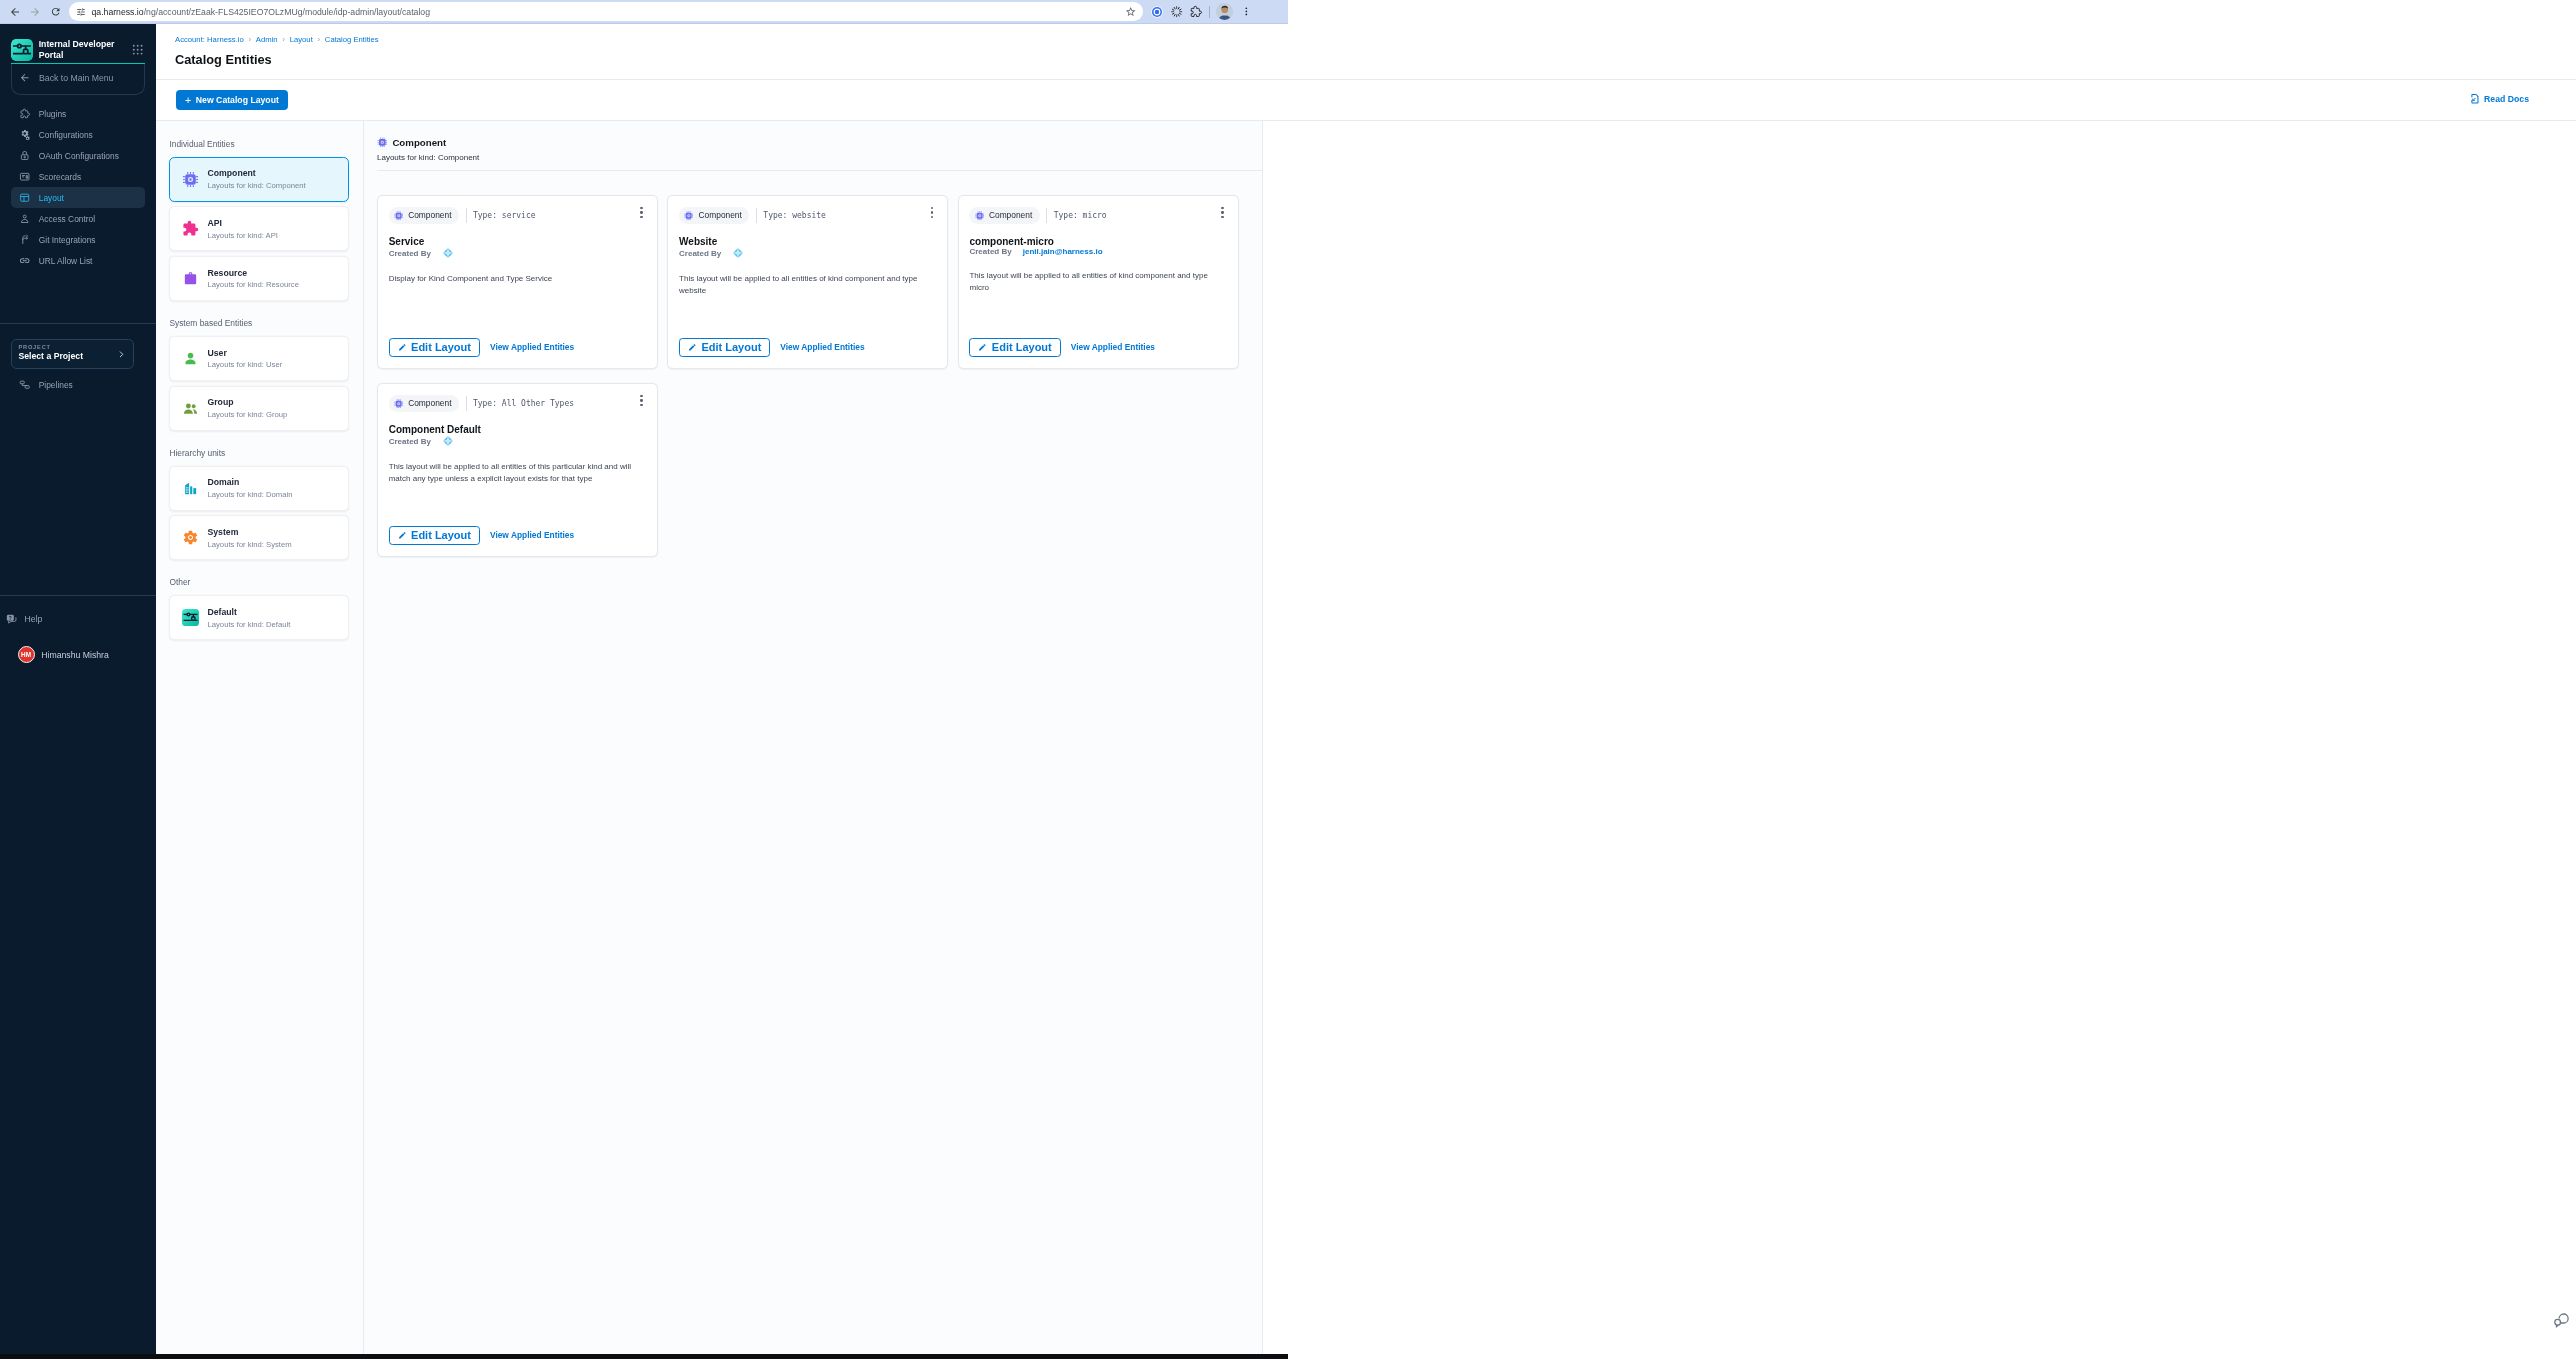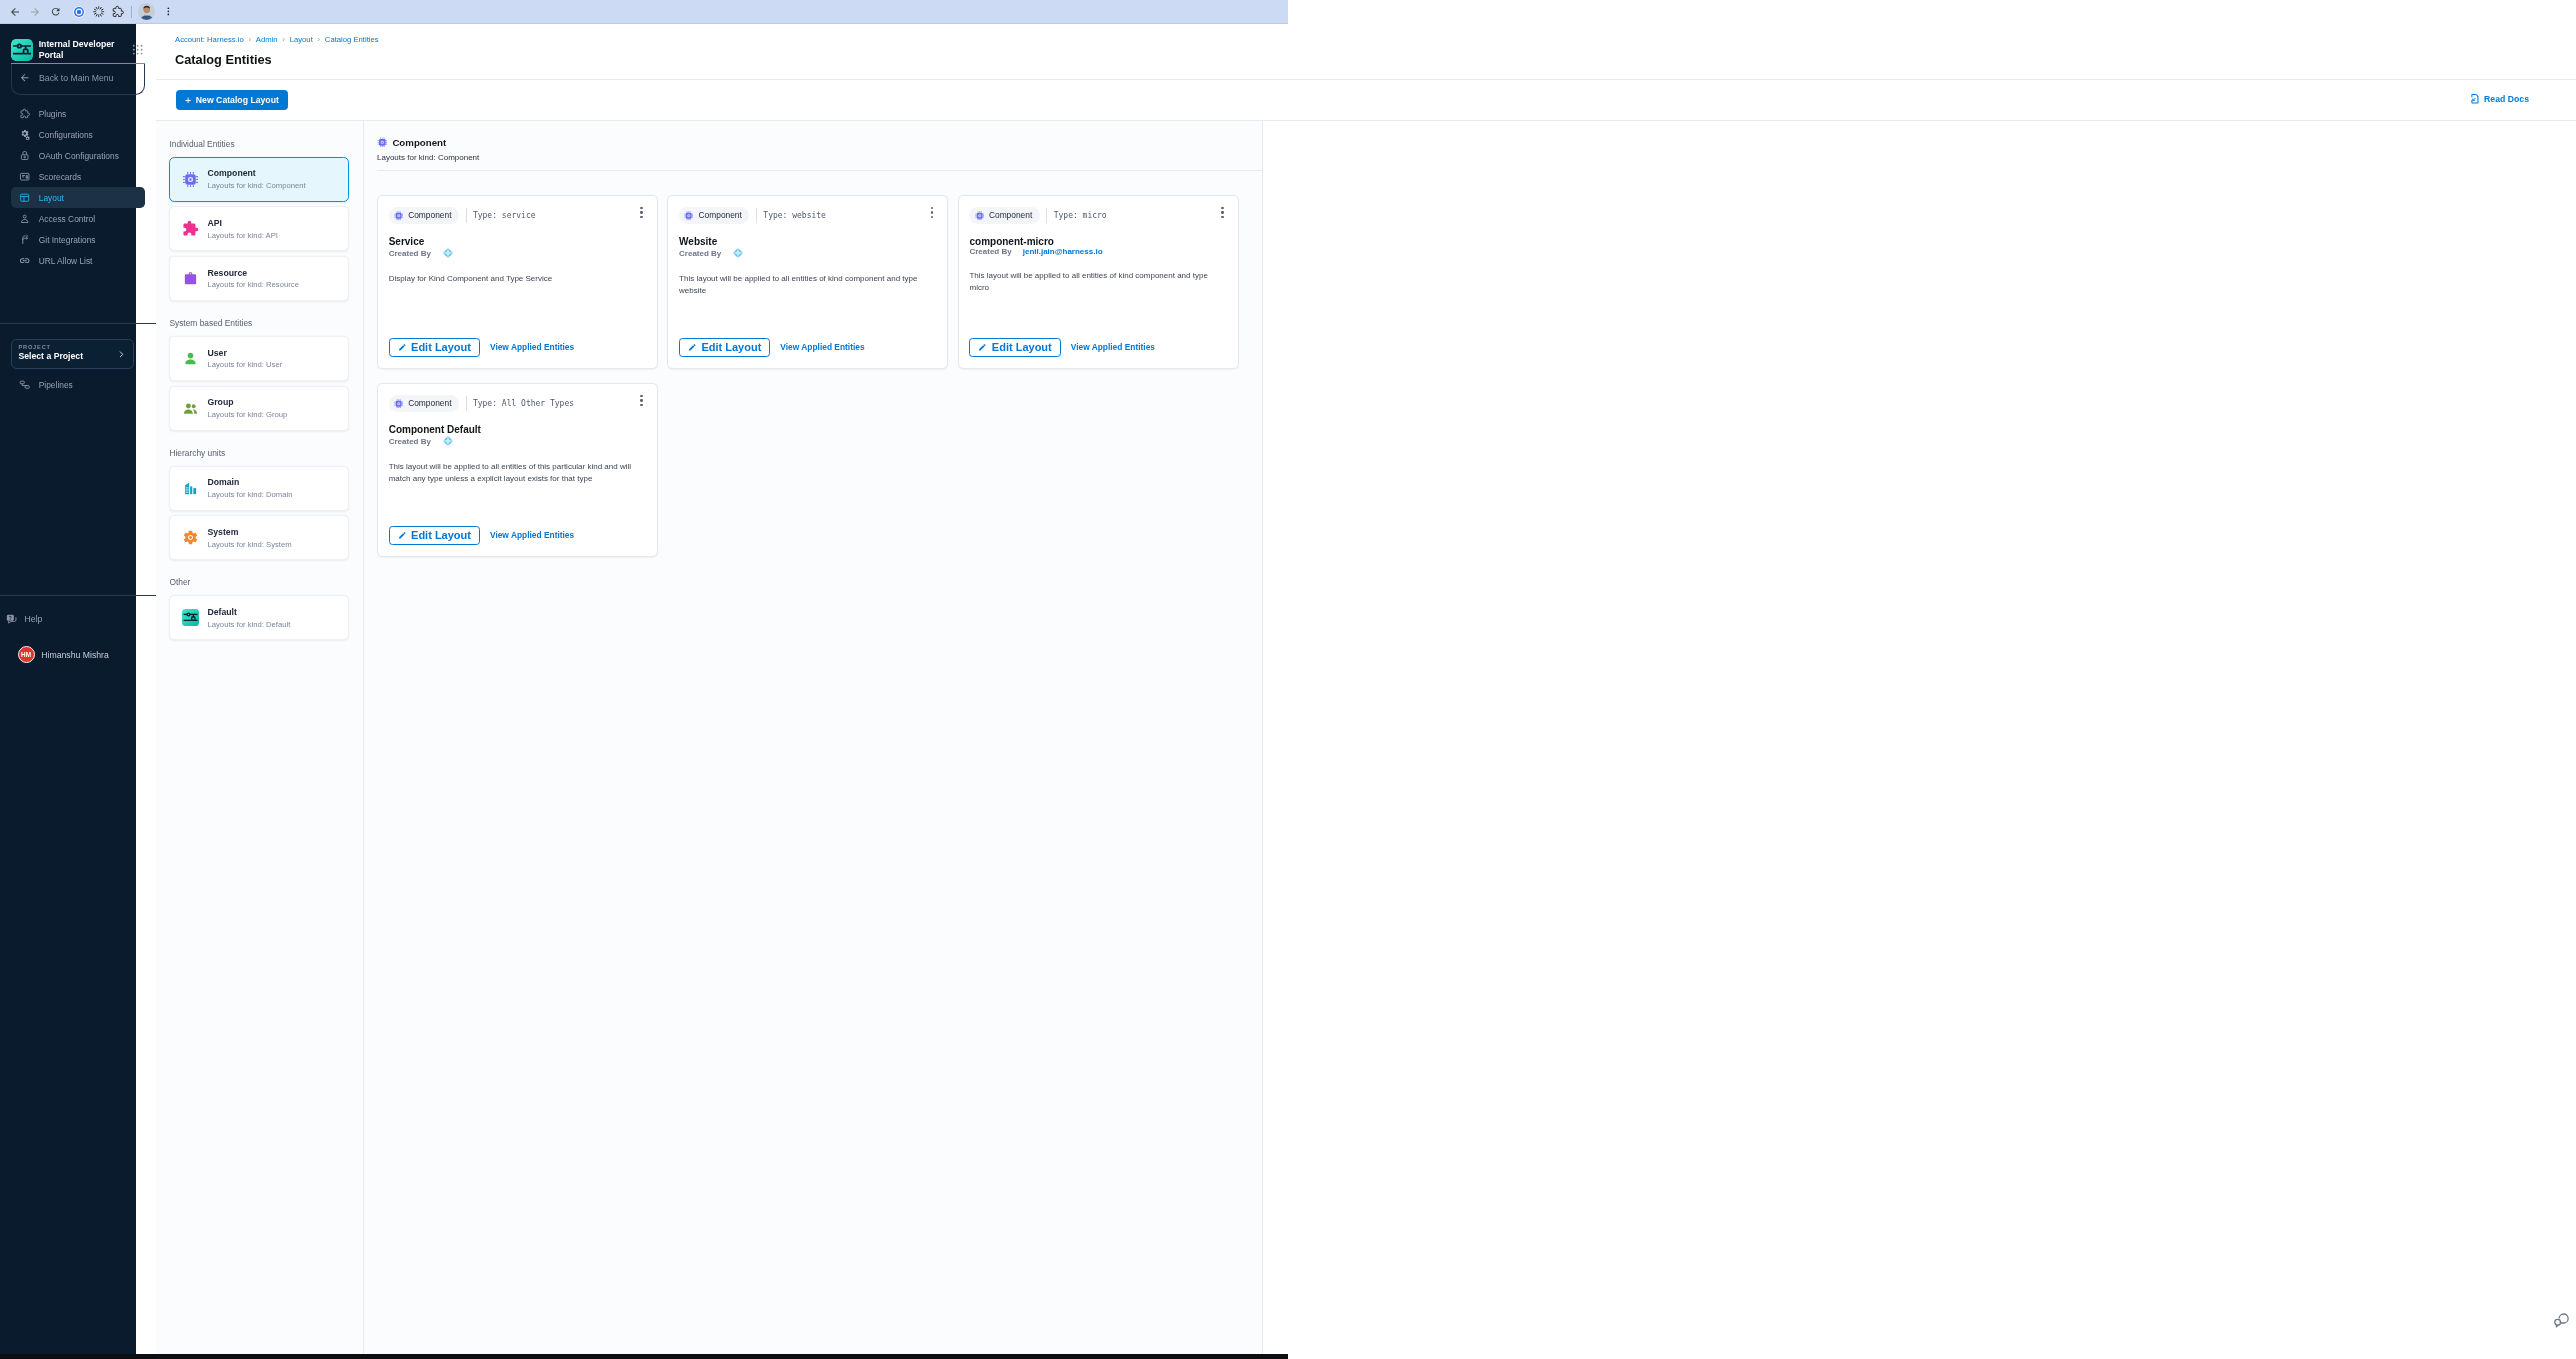--- a/index.html
+++ b/index.html
@@ -12,21 +12,21 @@
   .chrome-btn { width:20px; height:20px; display:flex; align-items:center; justify-content:center; border-radius:50%; flex:0 0 auto;}
   #url-pill { height:19px; width:1074px; margin-left:4px; background:#fff; border-radius:9.4px;
     display:flex; align-items:center; padding:0 6.7px; }
   #url-text { font-size:8.7px; color:#5f6368; white-space:nowrap; overflow:hidden; flex:1; margin-left:5.4px;}
   #url-text b { color:#1d1f23; font-weight:normal; }
   .chrome-right { display:flex; align-items:center; margin-left:6.7px; gap:6px; }
   .vsep { width:0.7px; height:12px; background:#9db0d4; }
   #avatar-photo { width:17.5px; height:17.5px; border-radius:50%; overflow:hidden; background:#cdd6e3; }
 
   
-  #sidebar { position:absolute; top:24px; left:0; width:136px; bottom:4.7px;
+  #sidebar { position:absolute; top:24px; left:0; width:156px; bottom:4.7px;
     background:#0a1b2e; color:#9aa3b8; z-index:10; }
   #logo-row { position:absolute; top:14.8px; left:10.7px; width:134px; display:flex; align-items:flex-start;}
   #logo-box { width:22px; height:22px; border-radius:4.7px; flex:0 0 auto;}
   #app-title { margin-left:6px; color:#fff; font-weight:bold; font-size:8.7px; line-height:10.7px; width:79px;}
   #grid-icon { margin-left:auto; margin-top:4px; }
   #teal-line { position:absolute; top:39px; left:10.7px; width:134px; height:1.3px; background:#01c9b2; }
   #back-curve { position:absolute; top:40px; left:10.7px; width:134px; height:31px;
     border:0.7px solid #23384e; border-top:none; border-radius:0 0 9.4px 9.4px; }
   #back-row { position:absolute; top:48px; left:19px; display:flex; align-items:center; gap:8.7px;
     color:#8d97ad; font-size:8.7px; }
@@ -128,20 +128,29 @@
   <div class="chrome-btn">
     <svg width="12" height="12" viewBox="0 0 24 24" style="transform:scaleX(-1)">
         <path d="M20 11H7.83l5.59-5.59L12 4l-8 8 8 8 1.41-1.41L7.83 13H20v-2z" fill="#9aa0a6"></path>
       </svg>
   </div>
   <div class="chrome-btn">
     <svg width="11.4" height="11.4" viewBox="0 0 24 24">
         <path d="M17.65 6.35A7.95 7.95 0 0 0 12 4c-4.42 0-7.99 3.58-7.99 8s3.57 8 7.99 8c3.73 0 6.84-2.55 7.73-6h-2.08A5.99 5.99 0 0 1 12 18c-3.31 0-6-2.69-6-6s2.69-6 6-6c1.66 0 3.14.69 4.22 1.78L13 11h7V4l-2.35 2.35z" fill="#3c4043"></path>
       </svg>
   </div>
+  <div id="url-pill">
+    <svg width="10" height="10" viewBox="0 0 24 24">
+        <path d="M3 17v2h6v-2H3zM3 5v2h10V5H3zm10 16v-2h8v-2h-8v-2h-2v6h2zM7 9v2H3v2h4v2h2V9H7zm14 4v-2H11v2h10zm-6-4h2V7h4V5h-4V3h-2v6z" fill="#5f6368"></path>
+      </svg>
+    <div id="url-text"><b>qa.harness.io</b><span>/ng/account/zEaak-FLS425IEO7OLzMUg/module/idp-admin/layout/catalog</span></div>
+    <svg width="11.4" height="11.4" viewBox="0 0 24 24">
+        <path d="M22 9.24l-7.19-.62L12 2 9.19 8.63 2 9.24l5.46 4.73L5.82 21 12 17.27 18.18 21l-1.63-7.03L22 9.24zM12 15.4l-3.76 2.27 1-4.28-3.32-2.88 4.38-.38L12 6.1l1.71 4.04 4.38.38-3.32 2.88 1 4.28L12 15.4z" fill="#5f6368"></path>
+      </svg>
+  </div>
   <div class="chrome-right">
     <svg width="14" height="14" viewBox="0 0 24 24">
       <circle cx="12" cy="12" r="10" fill="#fff"></circle>
         <circle cx="12" cy="12" r="8.6" fill="#2f6ef0"></circle>
       <circle cx="12" cy="12" r="4.9" fill="none" stroke="#fff" stroke-width="2.1"></circle>
       <rect x="10.9" y="11.4" width="2.2" height="4" fill="#2f6ef0"></rect>
       </svg>
     <svg width="13.4" height="13.4" viewBox="0 0 24 24">
       <g stroke="#202124" stroke-width="1.5" stroke-linecap="round">
         <line x1="12" y1="3" x2="12" y2="6.4" transform="rotate(0 12 12)"></line>

